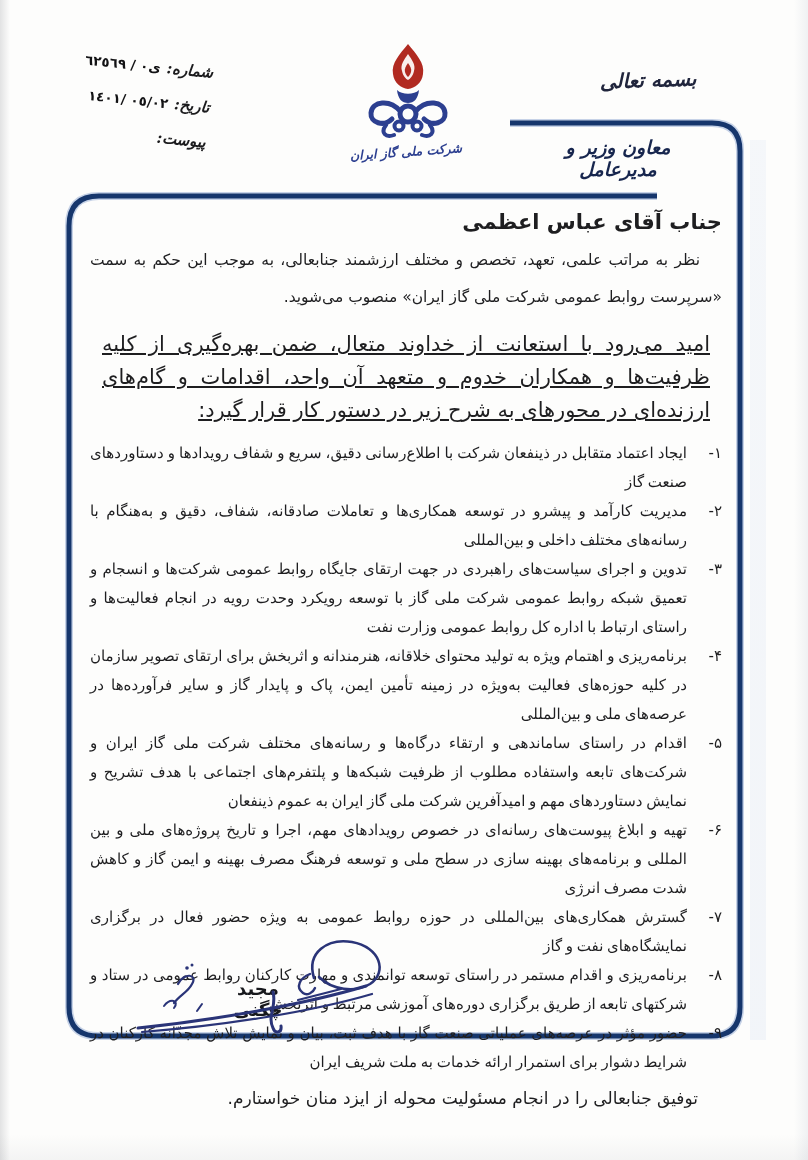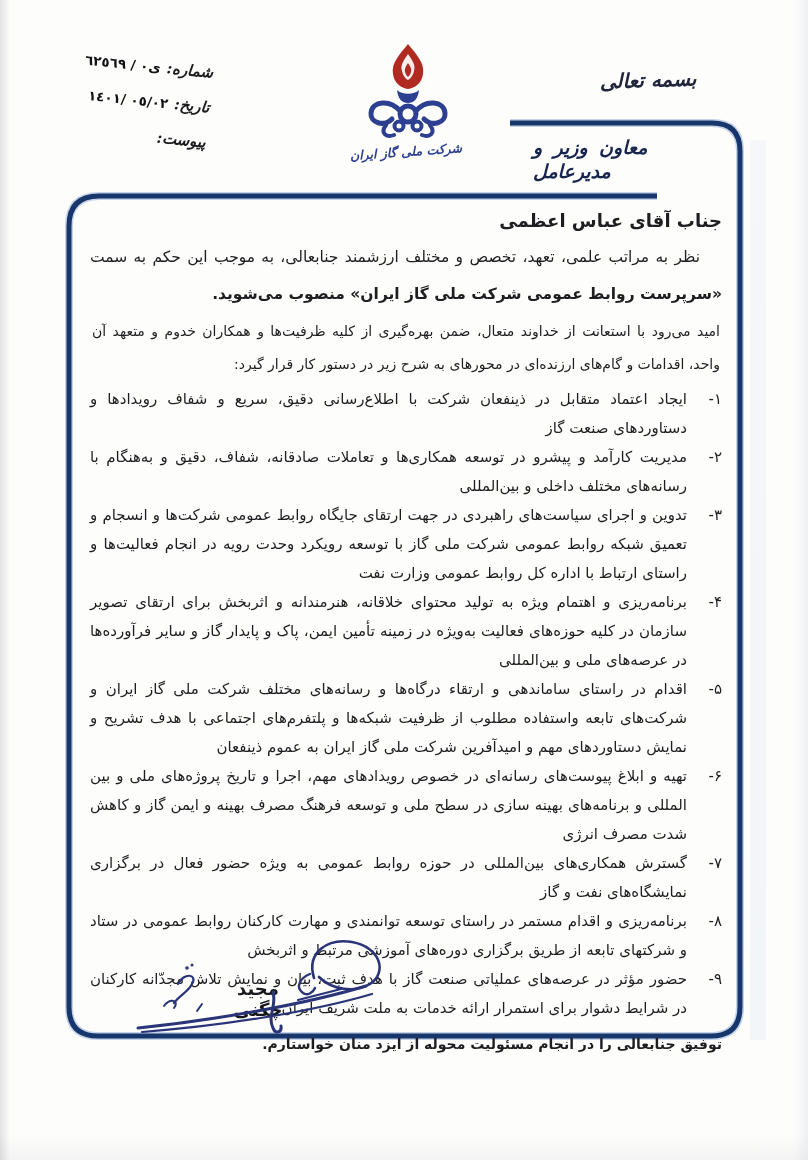--- a/index.html
+++ b/index.html
@@ -13,47 +13,47 @@
       #fdfdfc;
   }
   .caligraphy{ font-family:"DejaVu Serif", serif; font-style:italic; font-weight:bold; }
 
   
   .logo{ position:absolute; left:354px; top:42px; width:108px; text-align:center; }
   .logo-caption{ display:block; margin-top:2px; color:#2c3f90; font-size:12.5px;
                  transform:rotate(-4deg); white-space:nowrap; }
   .besmellah{ position:absolute; left:598px; top:68px; width:100px; text-align:center;
               font-size:20px; color:#20253c; transform:rotate(-2deg); }
-  .vp-title{ position:absolute; left:533px; top:136px; width:170px; text-align:left;
-             font-size:19px; color:#17264e;font-family:Liberation Mono, monospace; }
+  .vp-title{ position:absolute; left:533px; top:136px; width:170px; text-align:center;
+             font-size:19px; color:#17264e; }
   .meta{ position:absolute; left:96px; top:64px; width:118px;
          transform:rotate(6deg); transform-origin:top right; }
   .meta-row{ display:flex; justify-content:flex-start; gap:6px; margin-bottom:17px;
              align-items:baseline; }
   .meta-label{ font-size:15px; color:#1b1b1d; white-space:nowrap; }
   .meta-value{ font-size:13.5px; font-weight:bold; color:#121214; white-space:nowrap;
                direction:ltr; unicode-bidi:bidi-override; }
 
   
   .frame-svg{ position:absolute; left:0; top:0; pointer-events:none; }
   .scan-band{ position:absolute; left:750px; top:140px; width:16px; height:900px;
               background:linear-gradient(180deg,#eef2f8,#e9eef6); opacity:.55; }
 
   
   .content{ position:absolute; left:90px; top:210px; width:632px; }
-  .recipient{ font-size:18px; font-weight:bold; margin:0 0 8px 0; }
+  .recipient{ font-size:21px; font-weight:bold; margin:0 0 8px 0; }
   .p-intro{ margin:0; font-size:15.5px; line-height:37px; text-align:justify;
             text-indent:22px; }
-  .p-intro b{ font-weight:bold; }
-  .p-hope{ margin:2px; font-size:14px; line-height:33px; text-align:justify; }
+  .p-intro b{ font-weight:normal; }
+  .p-hope{ margin:12px; font-size:21px; line-height:33px; text-align:justify;text-decoration:underline; }
   .items{ margin-top:4px; }
   .item{ display:flex; gap:11px; font-size:15px; line-height:29px; }
   .item .num{ flex:0 0 24px; white-space:nowrap; }
-  .item .txt{ flex:1; text-align:justify; }
-  .closing{ margin:8px 0 0 0; font-size:14px; font-weight:bold; line-height:26px; }
+  .item .txt{ flex:1; text-align:justify;font-family:Liberation Serif, serif; }
+  .closing{ margin:8px 24px 0 0; font-size:17px; font-weight:normal; line-height:26px; }
 
   
   .signer-name{ position:absolute; left:210px; top:978px; width:96px; text-align:center;
                 font-size:18px; font-weight:bold; color:#17181c; }
   .sig-svg{ position:absolute; left:126px; top:934px; pointer-events:none; }
 </style>
 </head>
 <body>
 
 <div class="page">

